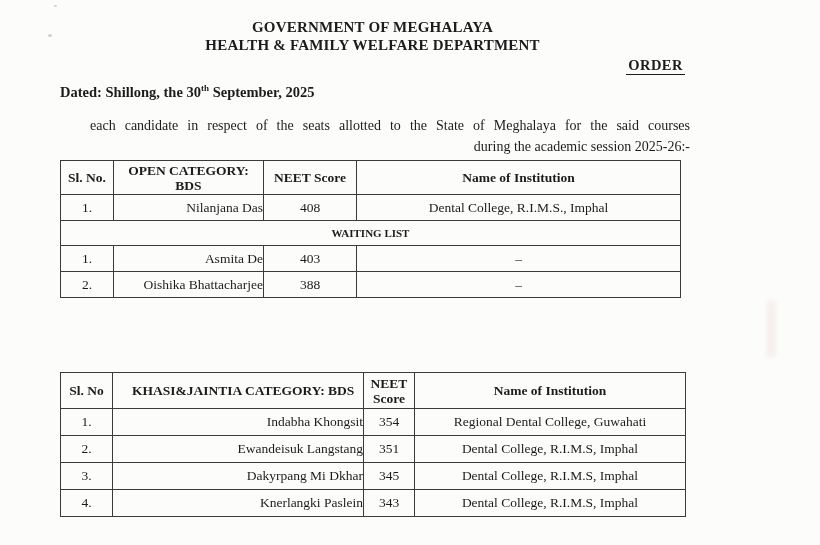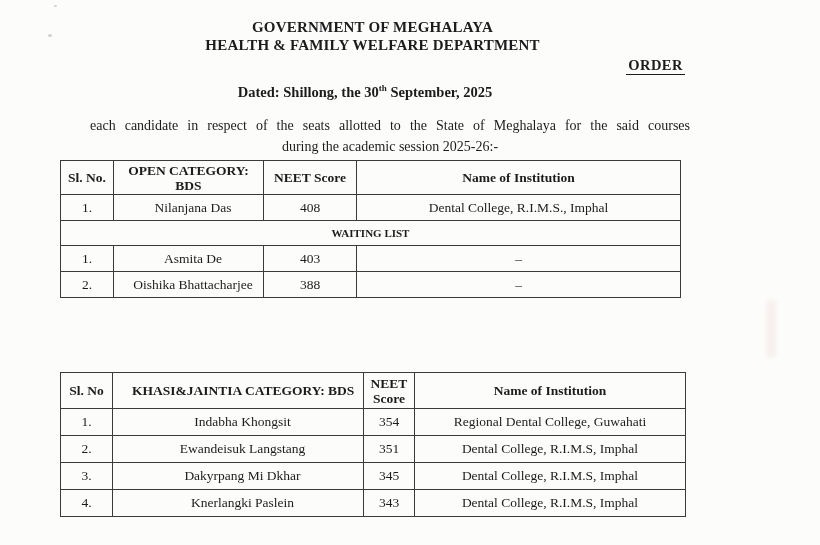--- a/index.html
+++ b/index.html
@@ -13,26 +13,26 @@
     overflow:hidden;
     box-sizing:border-box;
   }
   .content { margin-left:60px; width:625px; padding-top:20px; box-sizing:border-box; }
 
   .title { text-align:center; font-weight:bold; font-size:15px; line-height:14px; letter-spacing:0.2px; }
   .title2 { margin-top:4px; }
   .order-line { margin-top:6px; text-align:right; font-weight:bold; font-size:14.5px; line-height:14px; }
   .order-line span { border-bottom:1.6px solid #1c1c1c; padding:0 2px 1px 2px; letter-spacing:0.5px; }
 
-  .dated { margin-top:13px; text-align:center; padding-right:15px; font-weight:bold; font-size:14.5px; line-height:15px; white-space:nowrap; }
+  .dated { margin-top:13px; text-align:left; padding-right:15px; font-weight:bold; font-size:14.5px; line-height:15px; white-space:nowrap; }
   .dated sup { font-size:9px; line-height:0; }
 
   .para { margin-top:15px; margin-left:30px; width:600px; font-size:14px; line-height:21px; }
   .jline { text-align:justify; text-align-last:justify; white-space:nowrap; }
-  .lastline { text-align:center; white-space:nowrap; }
+  .lastline { text-align:right; white-space:nowrap; }
   .ref { font-weight:bold; }
 
   table { border-collapse:collapse; table-layout:fixed; }
   th, td {
     border:1.6px solid #3a3a3a;
     font-size:13.5px;
     overflow:hidden;
     padding:0;
     box-sizing:border-box;
   }
@@ -42,21 +42,21 @@
   #table-open th { height:34px; }
   #table-open td { height:26px; }
   #table-open .waiting-label td { height:25px; font-weight:bold; text-align:center; font-size:11px; }
 
   #table-khasi { width:625px; margin-top:74px; }
   #table-khasi th { height:36px; line-height:15px; }
   #table-khasi td { height:27px; }
   #table-khasi th.c2 { text-align:left; padding-left:19px; }
 
   td.c1 { text-align:center; }
-  td.c2 { text-align:center; padding-left:9px; }
+  td.c2 { text-align:right; padding-left:9px; }
   td.c3 { text-align:center; }
   td.c4 { text-align:center; }
 
   
   .speck { position:absolute; border-radius:50%; background:#9a9a9a; opacity:0.45; }
   .speck-a { left:54px; top:5px; width:3px; height:2px; }
   .speck-b { left:48px; top:34px; width:4px; height:3px; }
   .smudge { position:absolute; left:766px; top:300px; width:10px; height:58px;
             background:#d8a8a0; opacity:0.14; border-radius:6px; filter:blur(2px); }
 </style>

